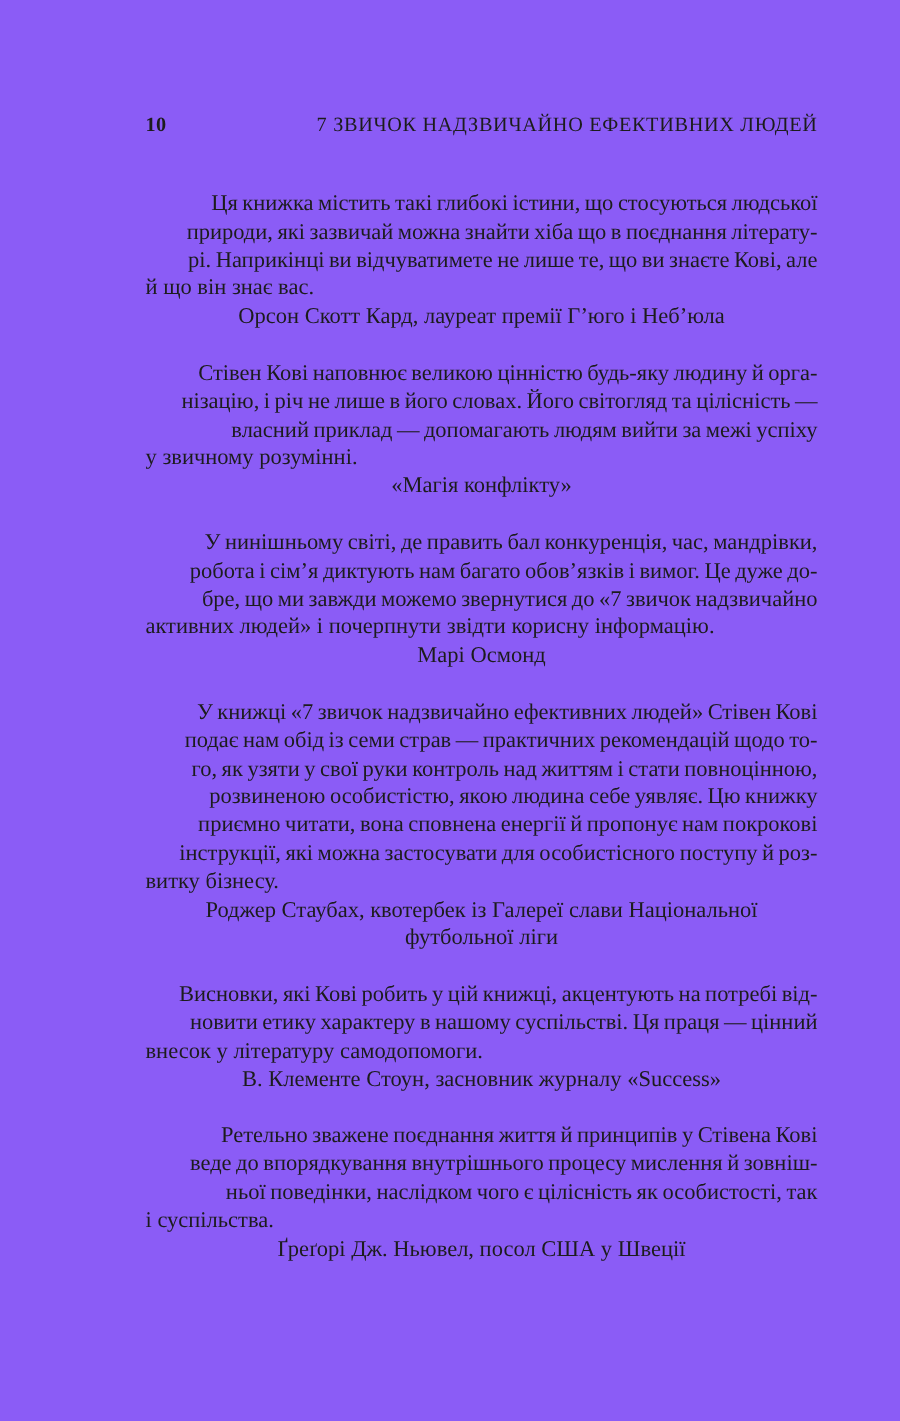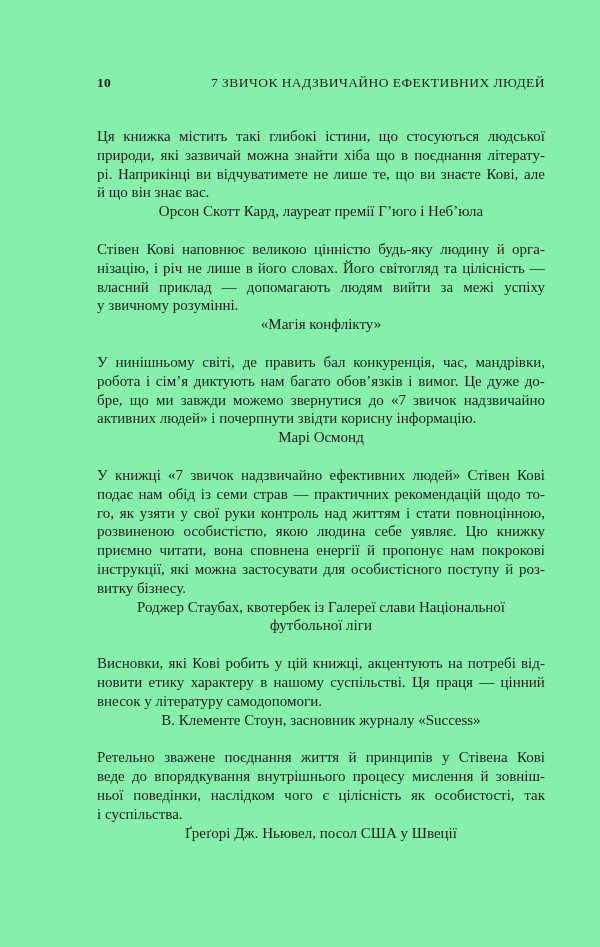--- a/index.html
+++ b/index.html
@@ -6,36 +6,36 @@
   body {
     width: 600px; height: 947px; overflow: hidden;
     font-family: "Liberation Serif", "DejaVu Serif", serif;
     color: #1c1c1c;
     -webkit-font-smoothing: antialiased;
   }
   .page {
     box-sizing: border-box;
     width: 600px; height: 947px;
     padding: 74px 55px 0 97px;
-    background: #86efac;
+    background: #8b5cf6;
   }
   .running {
     display: flex; justify-content: space-between; align-items: baseline;
     font-size: 13.5px; line-height: 17px;
     margin-bottom: 36px;
   }
   .pagenum { font-weight: bold; letter-spacing: 0.2px; }
   .rhead  { letter-spacing: 0.45px; }
   .quotes { }
   .block  {
     font-size: 15px; line-height: 18.8px;
     margin-bottom: 19px;
   }
   .jline  {
-    display: flex; justify-content: space-between;
+    display: flex; justify-content: flex-end; margin-left: 11px;
   }
   .jline span { white-space: pre; }
   .jline span:not(:last-child) { margin-right: 3px; }
   .lline  { text-align: left; }
   .attr   {
     text-align: center;
   }
 </style>
 </head>
 <body>

